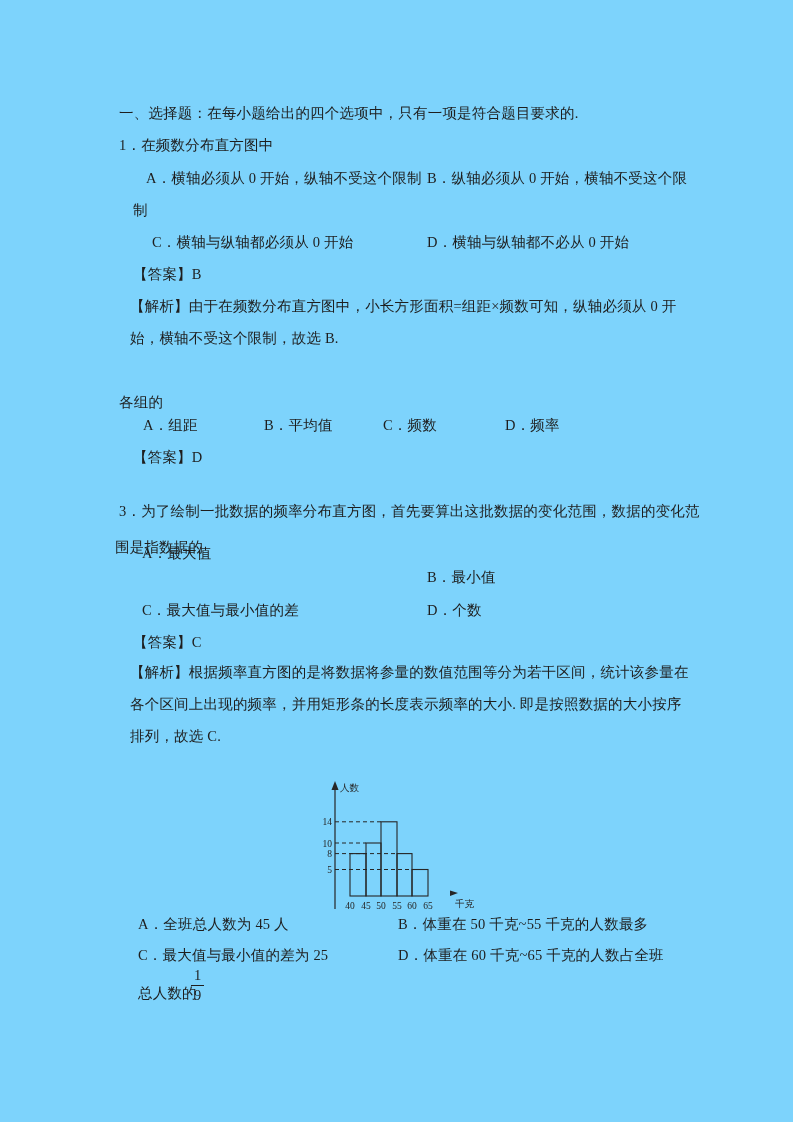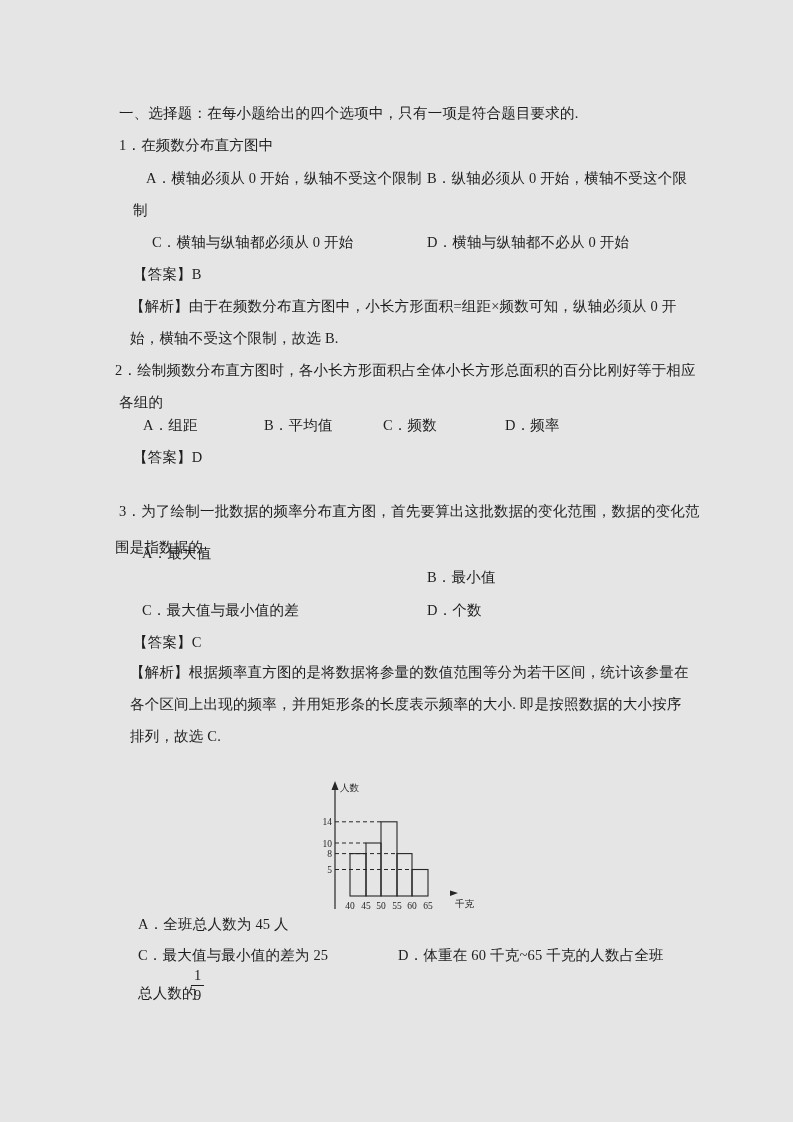--- a/index.html
+++ b/index.html
@@ -1,20 +1,20 @@
 <!DOCTYPE html>
 <html><head>
 <meta charset="utf-8">
 <style>
   html,body{margin:0;padding:0;background:#ffffff;}
   #page{
     position:relative;
     width:793px;height:1122px;
     margin:0 auto;
-    background:#e5e5e5;
+    background:#7dd3fc;
     font-family:"Liberation Serif","DejaVu Serif",serif;
     color:#1e1e1e;
     overflow:hidden;
   }
   .run{
     position:absolute;
     font-size:14.5px;
     line-height:17px;
     white-space:nowrap;
     letter-spacing:0.2px;
@@ -43,21 +43,20 @@
   <div class="run" style="left:119px;top:137px">1．在频数分布直方图中</div>
   <div class="run" style="left:146px;top:170px">A．横轴必须从 0 开始，纵轴不受这个限制</div>
   <div class="run" style="left:427px;top:170px">B．纵轴必须从 0 开始，横轴不受这个限</div>
   <div class="run" style="left:133px;top:202px">制</div>
   <div class="run" style="left:152px;top:234px">C．横轴与纵轴都必须从 0 开始</div>
   <div class="run" style="left:427px;top:234px">D．横轴与纵轴都不必从 0 开始</div>
   <div class="run" style="left:133px;top:266px">【答案】B</div>
   <div class="run" style="left:130px;top:298px">【解析】由于在频数分布直方图中，小长方形面积=组距×频数可知，纵轴必须从 0 开</div>
   <div class="run" style="left:130px;top:330px">始，横轴不受这个限制，故选 B.</div>
 
-  <div class="run" style="left:115px;top:362px">2．绘制频数分布直方图时，各小长方形面积占全体小长方形总面积的百分比刚好等于相应</div>
   <div class="run" style="left:119px;top:394px">各组的</div>
   <div class="run" style="left:143px;top:417px">A．组距</div>
   <div class="run" style="left:264px;top:417px">B．平均值</div>
   <div class="run" style="left:383px;top:417px">C．频数</div>
   <div class="run" style="left:505px;top:417px">D．频率</div>
   <div class="run" style="left:133px;top:449px">【答案】D</div>
 
   <div class="run" style="left:119px;top:503px">3．为了绘制一批数据的频率分布直方图，首先要算出这批数据的变化范围，数据的变化范</div>
   <div class="run" style="left:115px;top:539px">围是指数据的</div>
   <div class="run" style="left:142px;top:545px">A．最大值</div>
@@ -91,20 +90,21 @@
       <text x="71" y="130" text-anchor="middle">45</text>
       <text x="86" y="130" text-anchor="middle">50</text>
       <text x="102" y="130" text-anchor="middle">55</text>
       <text x="117" y="130" text-anchor="middle">60</text>
       <text x="133" y="130" text-anchor="middle">65</text>
       <path d="M 155 111.5 L 155 117 L 163 114 Z" class="fill"></path>
       <text x="160" y="128">千克</text>
     </svg>
 
   <div class="run" style="left:138px;top:916px">A．全班总人数为 45 人</div>
+  <div class="run" style="left:398px;top:916px">B．体重在 50 千克~55 千克的人数最多</div>
   <div class="run" style="left:138px;top:947px">C．最大值与最小值的差为 25</div>
   <div class="run" style="left:398px;top:947px">D．体重在 60 千克~65 千克的人数占全班</div>
   <div class="run" style="left:138px;top:985px">总人数的</div>
   <div class="frac" style="left:191px;top:966px">
     <span class="num">1</span>
     <span class="den">9</span>
   </div>
 
 </div>
 

